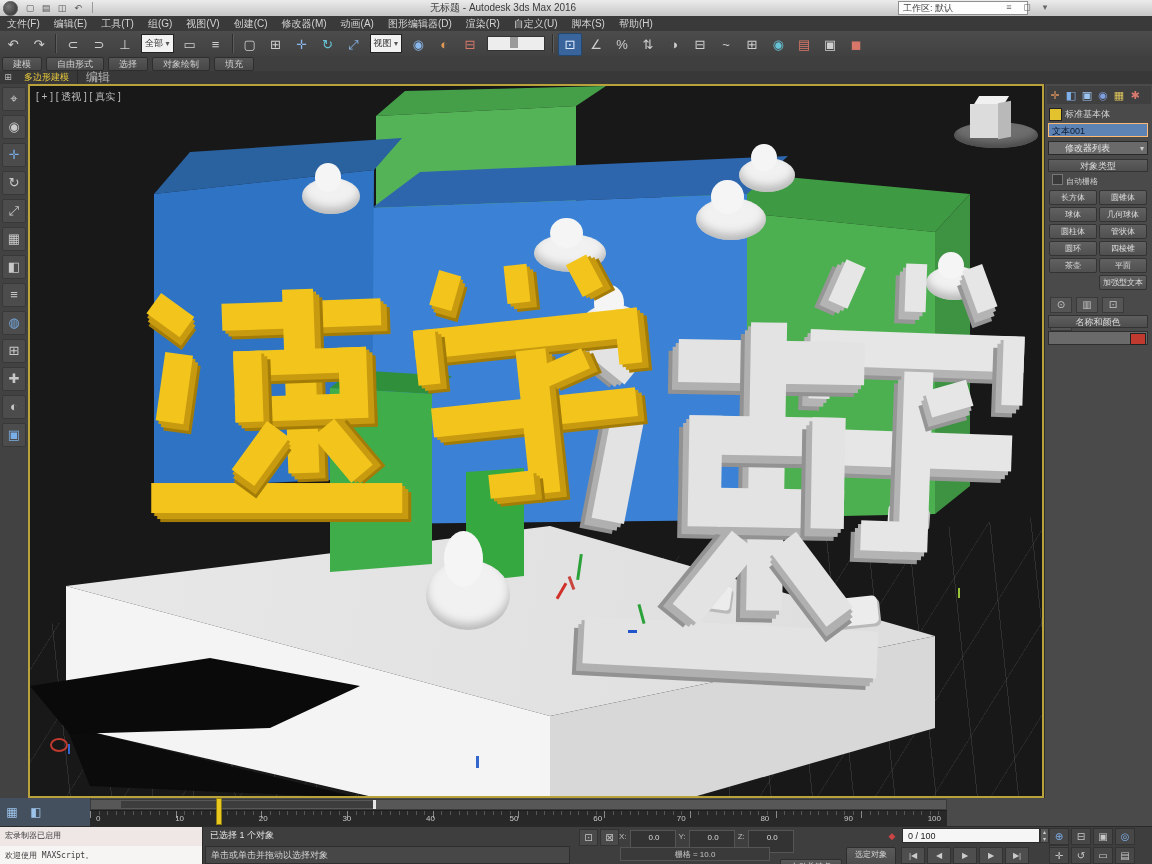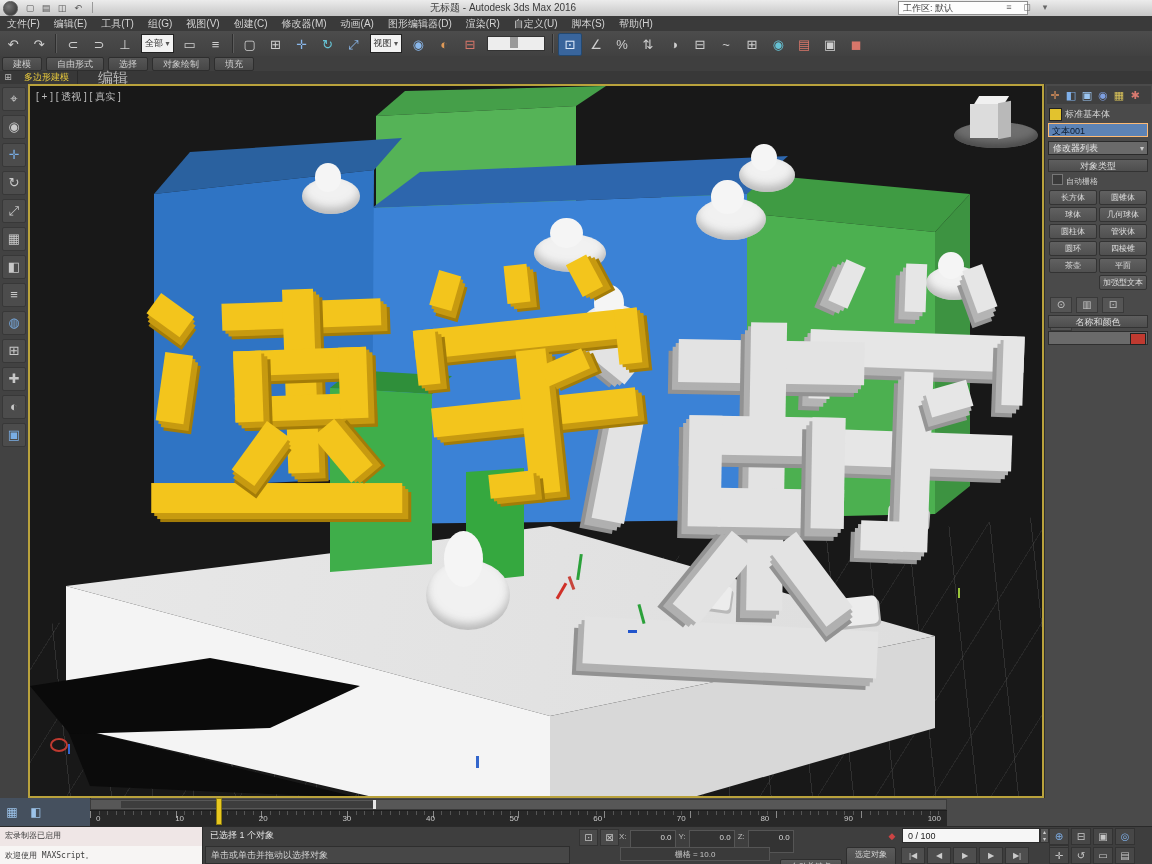--- a/index.html
+++ b/index.html
@@ -34,21 +34,21 @@
   .active-snap{background:#39659c;color:#ddeafb;border-color:#23486f !important;}
   .tb-slider{float:left;width:56px;height:13px;margin:5px 4px;background:#ededed;border:1px solid #333;}
   .tb-slider i{display:block;width:8px;height:11px;background:#9a9a9a;margin-left:22px;}
   
   #ribbontabs{left:0;top:56px;width:1152px;height:15px;background:#3f3f3f;border-bottom:1px solid #303030;}
   .rtab{float:left;margin:1px 2px;padding:0 10px;background:linear-gradient(#565656,#474747);
     border:1px solid #2e2e2e;font-size:9px;color:#cfcfcf;line-height:12px;border-radius:2px;}
   #ribbonsub{left:0;top:71px;width:1152px;height:13px;background:#383838;border-bottom:1px solid #2a2a2a;}
   #ribbonsub .ic{float:left;width:16px;font-size:9px;color:#bbb;text-align:center;line-height:13px;}
   #active-panel{float:left;font-size:9px;color:#e8c93c;line-height:13px;padding:0 8px;}
-  #secondary-panel{float:left;font-size:15px;color:#b8b8b8;line-height:13px;padding:0 20px;border-left:1px solid #2a2a2a;}
+  #secondary-panel{float:left;font-size:12px;color:#b8b8b8;line-height:13px;padding:0 8px;border-left:1px solid #2a2a2a;}
   
   #leftbar{left:0;top:84px;width:28px;height:714px;background:#424242;border-right:1px solid #2e2e2e;}
   .lbtn{width:22px;height:22px;margin:3px auto 4px;color:#c8c8c8;font-size:13px;text-align:center;
     line-height:22px;background:#4c4c4c;border:1px solid #383838;border-radius:2px;}
   .lt-blue{color:#79aee6;}
   
   #viewport{left:28px;top:84px;width:1016px;height:714px;background:#181818;
     border:2px solid #b9a23c;box-sizing:border-box;overflow:hidden;}
   #vplabel{left:6px;top:4px;font-size:10px;color:#bdbdbd;z-index:60;}
   .face{left:0;top:0;width:1016px;height:714px;}
@@ -94,21 +94,21 @@
   #cp-tabs{left:2px;top:2px;width:104px;height:18px;background:#404040;}
   .cptab{float:left;width:16px;height:16px;margin:1px 0;font-size:11px;text-align:center;line-height:16px;}
   .cp-orange{color:#e0935c}.cp-blue{color:#7fb0ea}.cp-lblue{color:#9cc6f2}
   .cp-mblue{color:#7e9fe0}.cp-yellow{color:#d8c25a}.cp-red{color:#d87a70}
   #cp-cat{left:2px;top:22px;width:104px;height:15px;}
   #cp-swatch{left:2px;top:2px;width:11px;height:11px;background:#e2c22e;border:1px solid #222;}
   #cp-cat-label{left:18px;top:2px;font-size:9px;color:#d6d6d6;}
   #cp-name{left:3px;top:39px;width:100px;height:14px;background:#5d83b5;border:1px solid #fdba74;
     font-size:9px;color:#0d1b2e;line-height:14px;padding-left:3px;box-sizing:border-box;}
   #cp-modlist{left:3px;top:57px;width:100px;height:14px;background:#6a6a6a;border:1px solid #2a2a2a;
-    font-size:9px;color:#e2e2e2;line-height:13px;padding-left:4px;box-sizing:border-box;}
+    font-size:9px;color:#e2e2e2;line-height:13px;padding-left:16px;box-sizing:border-box;}
   #cp-modlist .arr{float:right;margin-right:3px;font-size:8px;color:#ccc;}
   #cp-roll1{left:3px;top:75px;width:100px;height:13px;background:linear-gradient(#5e5e5e,#4e4e4e);
     border:1px solid #333;font-size:9px;color:#ddd;line-height:12px;text-align:center;box-sizing:border-box;}
   #cp-autogrid{left:3px;top:90px;width:100px;height:13px;font-size:8px;color:#ccc;line-height:13px;}
   #cp-autogrid .box{display:inline-block;width:9px;height:9px;background:#3a3a3a;border:1px solid #777;
     vertical-align:-1px;margin:0 3px 0 4px;}
   #cp-grid{left:3px;top:105px;width:100px;}
   .cpbtn{float:left;width:48px;height:15px;margin:1px;background:linear-gradient(#616161,#505050);
     border:1px solid #333;border-radius:2px;font-size:8px;color:#ddd;text-align:center;line-height:14px;
     box-sizing:border-box;white-space:nowrap;overflow:hidden;}
@@ -142,21 +142,21 @@
   #listener-row{left:0;top:19px;width:202px;height:33px;background:#f7f5f4;
     font-size:8px;color:#3a3a3a;line-height:19px;padding-left:5px;box-sizing:border-box;font-family:"DejaVu Sans Mono",monospace;}
   #status-line{left:210px;top:2px;font-size:9px;color:#e4e4e4;}
   #prompt-row{left:205px;top:19px;width:365px;height:18px;background:#474747;border:1px solid #2e2e2e;
     font-size:9px;color:#d2d2d2;line-height:17px;padding-left:5px;box-sizing:border-box;}
   .sbic{float:left;width:17px;height:15px;margin:1px;font-size:10px;color:#c2c2c2;text-align:center;
     line-height:15px;background:#4a4a4a;border:1px solid #333;}
   #midicons{left:578px;top:1px;}
   .coord{float:left;margin:2px 1px;font-size:8px;color:#bbb;line-height:13px;}
   .coordfield{float:left;width:46px;height:23px;margin:2px 2px;background:#333;border:1px solid #555;
-    font-size:8px;color:#ddd;line-height:13px;text-align:right;padding-right:3px;box-sizing:border-box;}
+    font-size:8px;color:#ddd;line-height:13px;text-align:right;padding-right:15px;box-sizing:border-box;}
   #coords{left:618px;top:1px;}
   #gridfield{left:620px;top:20px;width:150px;height:14px;background:#3a3a3a;border:1px solid #555;
     font-size:8px;color:#c6c6c6;line-height:14px;text-align:center;box-sizing:border-box;}
   #keyic{left:884px;top:2px;width:16px;height:14px;font-size:9px;color:#cc4444;text-align:center;line-height:14px;}
   #framefield{left:902px;top:1px;width:138px;height:15px;background:#f6f6f6;border:1px solid #2c2c2c;
     font-size:9px;color:#222;line-height:15px;padding-left:5px;box-sizing:border-box;}
   #framespin{left:1040px;top:1px;width:9px;height:15px;background:#5a5a5a;border:1px solid #333;
     font-size:6px;color:#ccc;text-align:center;line-height:7px;box-sizing:border-box;}
   #autokey{left:780px;top:20px;width:62px;height:15px;margin-top:12px;}
   #setkey{left:846px;top:20px;width:50px;height:23px;}

